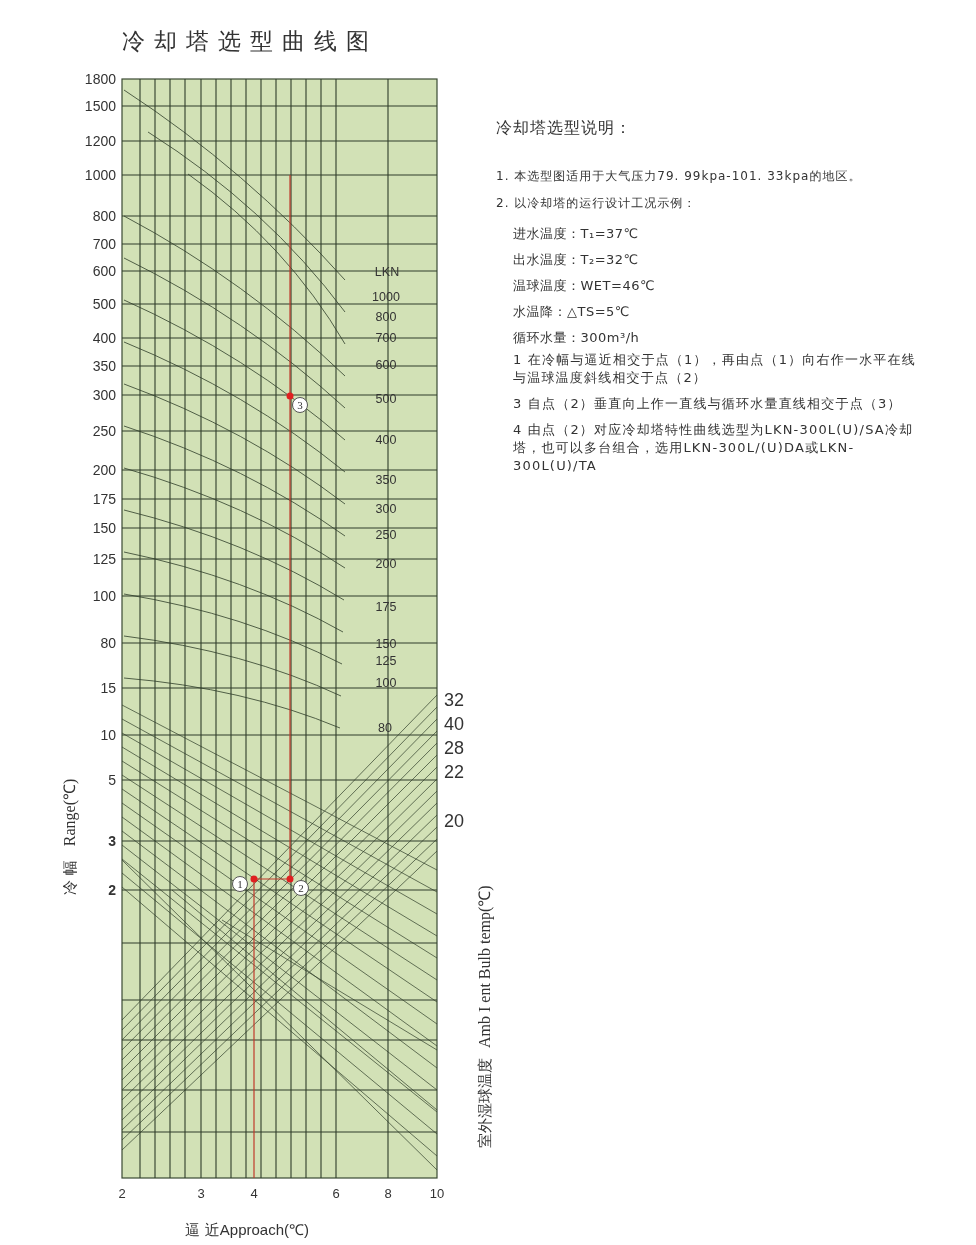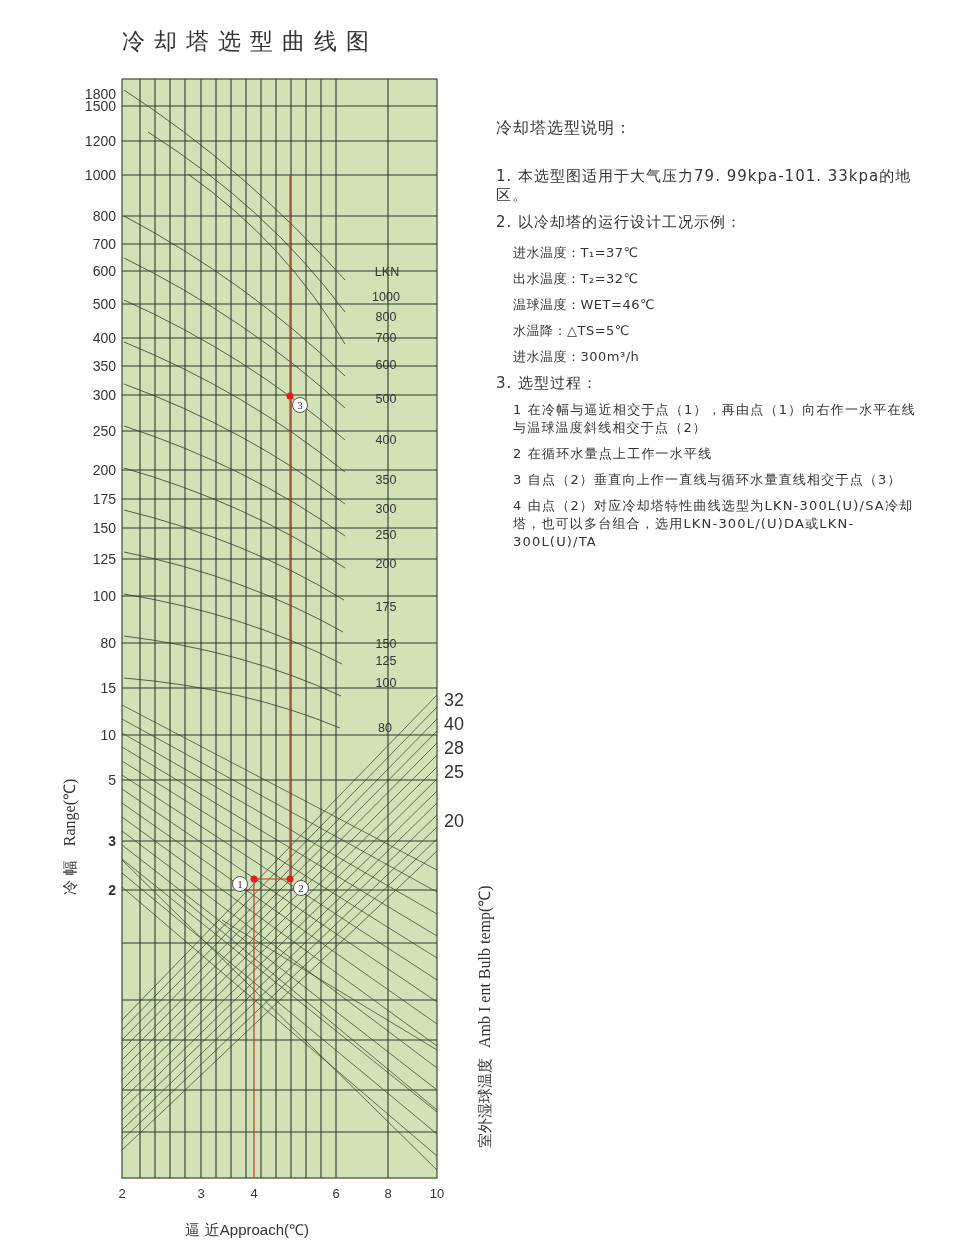--- a/index.html
+++ b/index.html
@@ -12,21 +12,21 @@
   .rtick{position:absolute;left:444px;font-family:"Liberation Sans",sans-serif;font-size:18px;color:#333;transform:translateY(-50%);}
   .lkn{position:absolute;font-family:"Liberation Sans",sans-serif;font-size:12.5px;color:#333;transform:translate(-50%,-50%);}
   #xlabel{left:185px;top:1219px;font-size:15px;white-space:nowrap;}
   #xlabel .en{font-family:"Liberation Sans",sans-serif;}
   #ylabel{left:58px;top:895px;transform-origin:0 0;transform:rotate(-90deg);font-size:15px;white-space:nowrap;}
   #ylabel .en{font-family:"Liberation Serif",serif;margin-left:14px;font-size:16px;}
   #rlabel{left:473px;top:1148px;transform-origin:0 0;transform:rotate(-90deg);font-size:15px;white-space:nowrap;}
   #rlabel .en{font-family:"Liberation Serif",serif;margin-left:10px;font-size:16px;}
   #notes{left:496px;top:118px;width:420px;}
   #notes .h{font-size:16px;margin-bottom:28px;letter-spacing:1px;}
-  #notes .p{font-size:15px;line-height:19px;margin-bottom:8px;letter-spacing:1px;}
+  #notes .p{font-size:12px;line-height:19px;margin-bottom:8px;letter-spacing:1px;}
   #notes .sub{font-size:13px;line-height:26px;padding-left:17px;letter-spacing:.5px;}
   #notes .step{font-size:13px;line-height:18px;padding-left:17px;margin-bottom:8px;letter-spacing:1.2px;}
   .mk{position:absolute;width:14px;height:14px;border-radius:50%;border:1px solid #555;background:#fff;font-family:"Liberation Serif",serif;font-size:11px;line-height:14px;text-align:center;transform:translate(-50%,-50%);color:#333;}
 </style>
 </head>
 <body>
 
 <div id="title" class="abs">冷却塔选型曲线图</div>
 
 <svg class="abs" style="left:0;top:0" width="976" height="1245">
@@ -135,21 +135,21 @@
     <circle cx="290" cy="879" r="3.5" fill="#e02020"></circle>
     <circle cx="290" cy="396" r="3.5" fill="#e02020"></circle>
   </g>
 </svg>
 
 <div class="mk" style="left:240px;top:884px">1</div>
 <div class="mk" style="left:301px;top:888px">2</div>
 <div class="mk" style="left:300px;top:405px">3</div>
 
 <div id="yticks">
-    <div class="ytick" style="top: 94px;">1800</div>
+    <div class="ytick" style="top: 79px;">1800</div>
     <div class="ytick" style="top: 106px;">1500</div>
     <div class="ytick" style="top: 141px;">1200</div>
     <div class="ytick" style="top: 175px;">1000</div>
     <div class="ytick" style="top: 216px;">800</div>
     <div class="ytick" style="top: 244px;">700</div>
     <div class="ytick" style="top: 271px;">600</div>
     <div class="ytick" style="top: 304px;">500</div>
     <div class="ytick" style="top: 338px;">400</div>
     <div class="ytick" style="top: 366px;">350</div>
     <div class="ytick" style="top: 395px;">300</div>
@@ -171,21 +171,21 @@
     <div class="xtick" style="left: 201px;">3</div>
     <div class="xtick" style="left: 254px;">4</div>
     <div class="xtick" style="left: 336px;">6</div>
     <div class="xtick" style="left: 388px;">8</div>
     <div class="xtick" style="left: 437px;">10</div>
   </div>
 <div id="rticks">
     <div class="rtick" style="top: 700px;">32</div>
     <div class="rtick" style="top: 724px;">40</div>
     <div class="rtick" style="top: 748px;">28</div>
-    <div class="rtick" style="top: 772px;">25</div>
+    <div class="rtick" style="top: 772px;">22</div>
     <div class="rtick" style="top: 821px;">20</div>
   </div>
 <div id="lknlabels">
     <div class="lkn" style="left: 387px; top: 272px;">LKN</div>
     <div class="lkn" style="left: 386px; top: 297px;">1000</div>
     <div class="lkn" style="left: 386px; top: 317px;">800</div>
     <div class="lkn" style="left: 386px; top: 338px;">700</div>
     <div class="lkn" style="left: 386px; top: 365px;">600</div>
     <div class="lkn" style="left: 386px; top: 399px;">500</div>
     <div class="lkn" style="left: 386px; top: 440px;">400</div>
@@ -205,19 +205,17 @@
 <div id="rlabel" class="abs"><span>室外湿球温度</span><span class="en">Amb I ent Bulb temp(℃)</span></div>
 
 <div id="notes" class="abs">
   <div class="h">冷却塔选型说明：</div>
   <div class="p">1. 本选型图适用于大气压力79. 99kpa-101. 33kpa的地区。</div>
   <div class="p">2. 以冷却塔的运行设计工况示例：</div>
   <div class="sub">进水温度：T₁=37℃</div>
   <div class="sub">出水温度：T₂=32℃</div>
   <div class="sub">温球温度：WET=46℃</div>
   <div class="sub">水温降：△TS=5℃</div>
-  <div class="sub">进水温度：300m³/h</div>
-  <div class="p" style="margin-top:4px">3. 选型过程：</div>
+  <div class="sub">循环水量：300m³/h</div>
   <div class="step">1 在冷幅与逼近相交于点（1），再由点（1）向右作一水平在线与温球温度斜线相交于点（2）</div>
-  <div class="step">2 在循环水量点上工作一水平线</div>
   <div class="step">3 自点（2）垂直向上作一直线与循环水量直线相交于点（3）</div>
   <div class="step">4 由点（2）对应冷却塔特性曲线选型为LKN-300L(U)/SA冷却塔，也可以多台组合，选用LKN-300L/(U)DA或LKN-300L(U)/TA</div>
 </div>
 
 </body></html>

